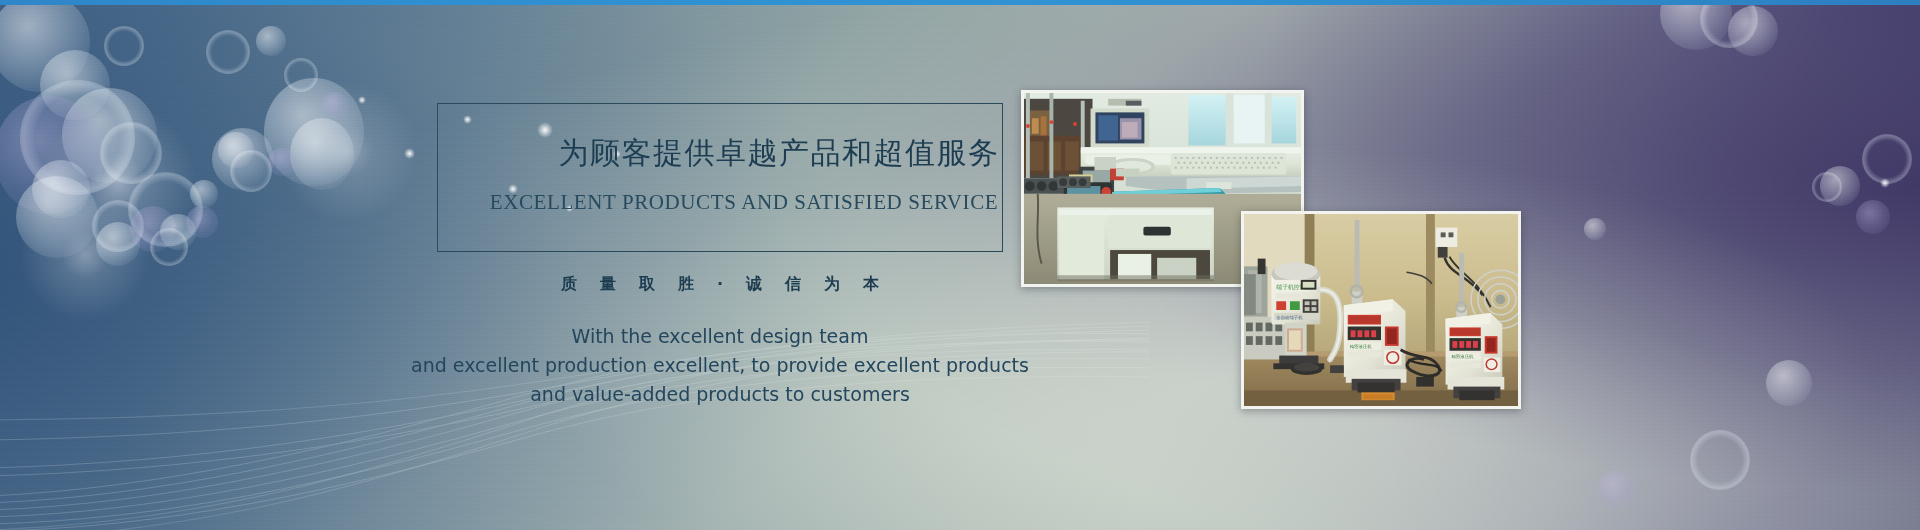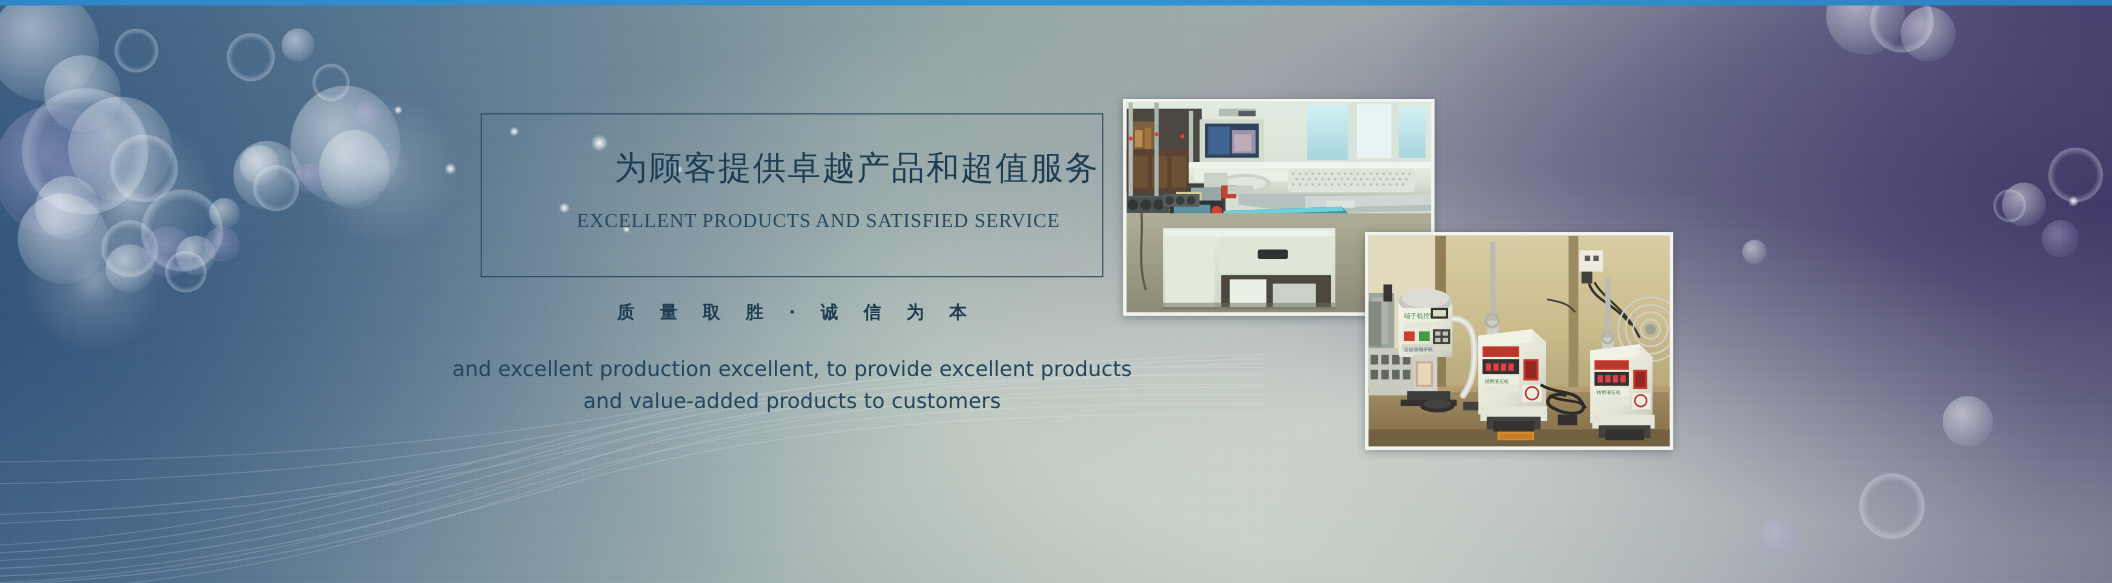--- a/index.html
+++ b/index.html
@@ -88,21 +88,21 @@
     position:absolute;left:437px;top:133px;width:684px;
     text-align:center;
     font-size:30px;letter-spacing:1.5px;color:#1d3d52;
     font-family:"DejaVu Sans","Liberation Sans",sans-serif;
     white-space:nowrap;
   }
   .headline-en{
     position:absolute;left:437px;top:190px;width:614px;
     text-align:center;
     font-family:"Liberation Serif","DejaVu Serif",serif;
-    font-size:18px;letter-spacing:.6px;color:#274a5e;
+    font-size:21px;letter-spacing:.6px;color:#274a5e;
     white-space:nowrap;
   }
   .slogan{
     position:absolute;left:420px;top:274px;width:600px;
     text-align:center;
     font-family:"DejaVu Sans","Liberation Sans",sans-serif;
     font-size:16px;font-weight:600;color:#1d3c50;
     letter-spacing:23px;text-indent:23px;
     white-space:nowrap;
   }
@@ -212,20 +212,21 @@
 
   <div class="framebox"></div>
 
   <div class="headline-cn">为顾客提供卓越产品和超值服务</div>
 
   <div class="headline-en">EXCELLENT PRODUCTS AND SATISFIED SERVICE</div>
 
   <div class="slogan">质量取胜·诚信为本</div>
 
   <div class="para">
+    <div>With the excellent design team</div>
     <div>and excellent production excellent, to provide excellent products</div>
     <div>and value-added products to customers</div>
   </div>
 
   <div class="photo" id="photo-line">
     <svg viewBox="0 0 283 197" preserveAspectRatio="none">
       <defs>
         <linearGradient id="wallg" x1="0" y1="0" x2="0" y2="1">
           <stop offset="0%" stop-color="#e8ece2"></stop>
           <stop offset="100%" stop-color="#cdd3c6"></stop>

